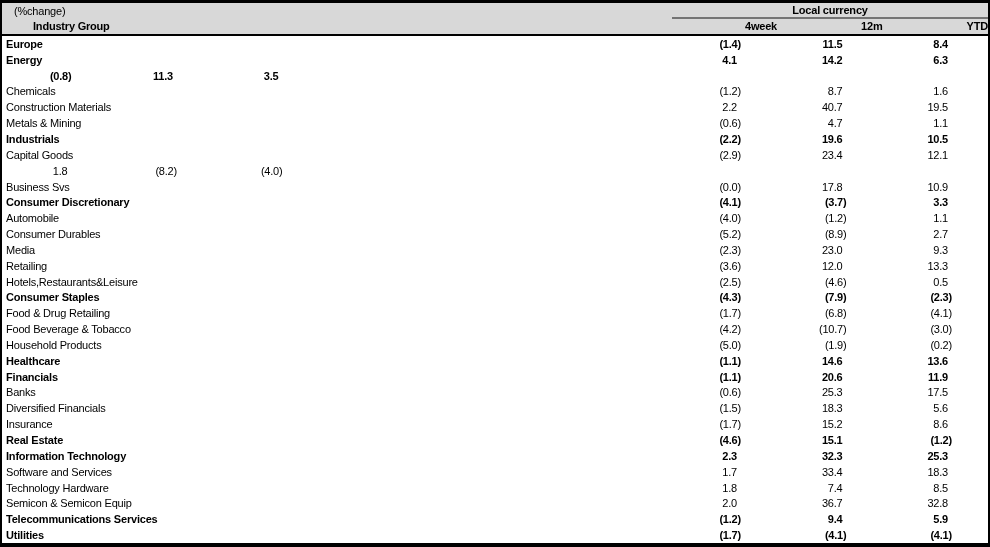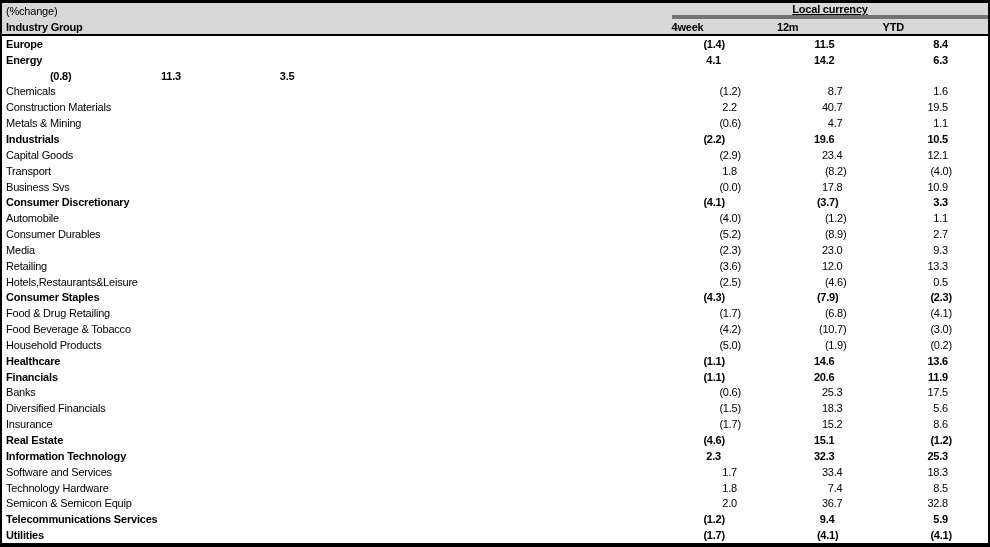--- a/index.html
+++ b/index.html
@@ -35,43 +35,43 @@
     display: flex;
     flex-direction: column;
   }
   .header-row {
     flex: 1;
     display: flex;
     align-items: center;
   }
   .corner-cell {
     flex: 1;
-    padding-left: 4px;
+    padding-left: 12px;
   }
   .currency-group {
     width: 316px;
     flex: none;
     align-self: stretch;
     display: flex;
     align-items: center;
     justify-content: center;
     box-sizing: border-box;
-    border-bottom: 4px solid #737373;
+    border-bottom: 2px solid #737373;
     font-weight: bold;
-    text-decoration: underline;
   }
   .row-header-cell {
     flex: 1;
     padding-left: 4px;
     font-weight: bold;
+    margin-left: 27px;
   }
   .col-cell {
     width: 105.5px;
     flex: none;
-    text-align: left;
+    text-align: right;
     font-weight: bold;
   }
   
   .body {
     flex: 1;
     display: flex;
     flex-direction: column;
   }
   .row {
     flex: 1;
@@ -81,21 +81,20 @@
   .row .name {
     flex: 1;
     padding-left: 4px;
     white-space: nowrap;
     overflow: hidden;
   }
   .row.indent .name {
   }
   .row.bold {
     font-weight: bold;
-    gap: 8px;
   }
   .row .v {
     width: 105.5px;
     flex: none;
     box-sizing: border-box;
     text-align: right;
     padding-right: 40px;
     white-space: nowrap;
   }
   .row .v.paren {
@@ -162,21 +161,20 @@
     <span class="v">19.6</span>
     <span class="v">10.5</span>
   </div>
       <div class="row indent">
     <span class="name">Capital Goods</span>
     <span class="v paren">(2.9)</span>
     <span class="v">23.4</span>
     <span class="v">12.1</span>
   </div>
       <div class="row indent">
-    <span class="name">Transport</span>
     <span class="v">1.8</span>
     <span class="v paren">(8.2)</span>
     <span class="v paren">(4.0)</span>
   </div>
       <div class="row indent">
     <span class="name">Business Svs</span>
     <span class="v paren">(0.0)</span>
     <span class="v">17.8</span>
     <span class="v">10.9</span>
   </div>

